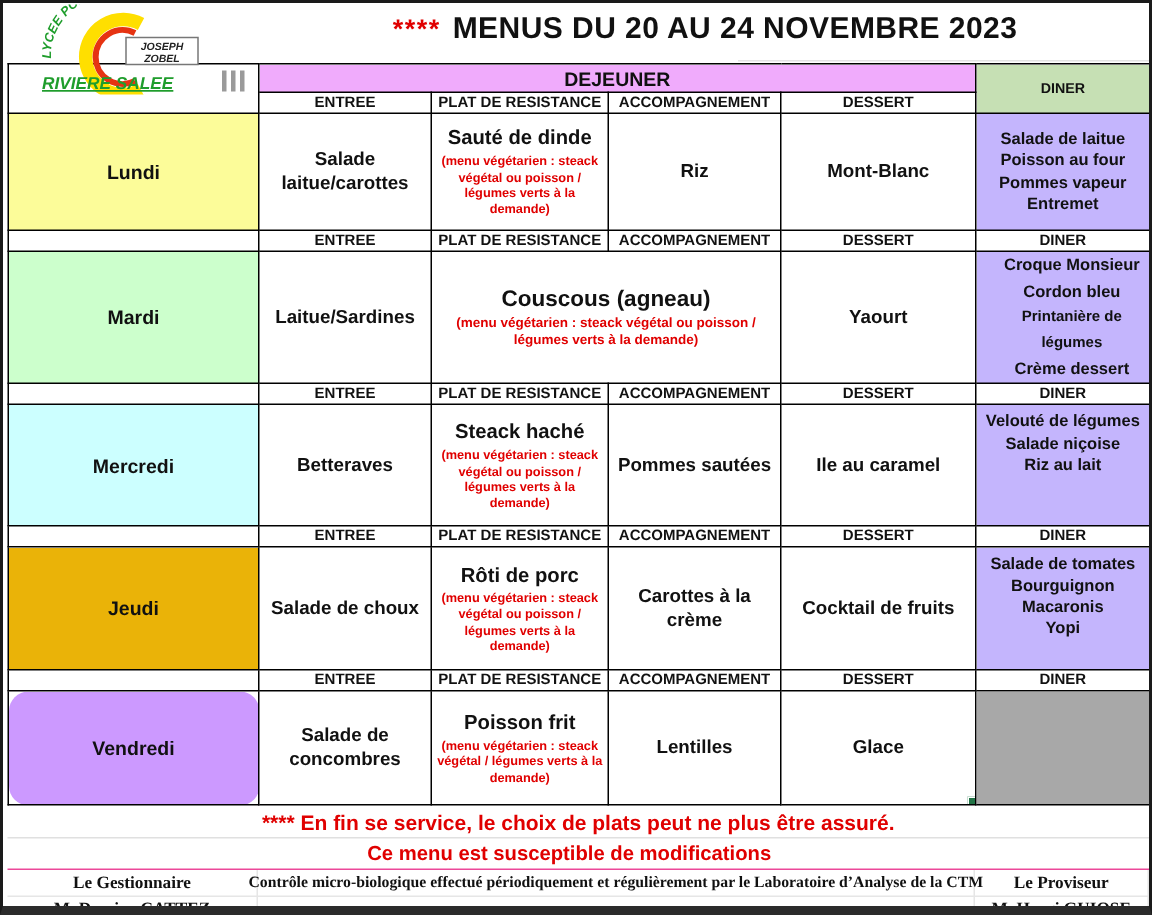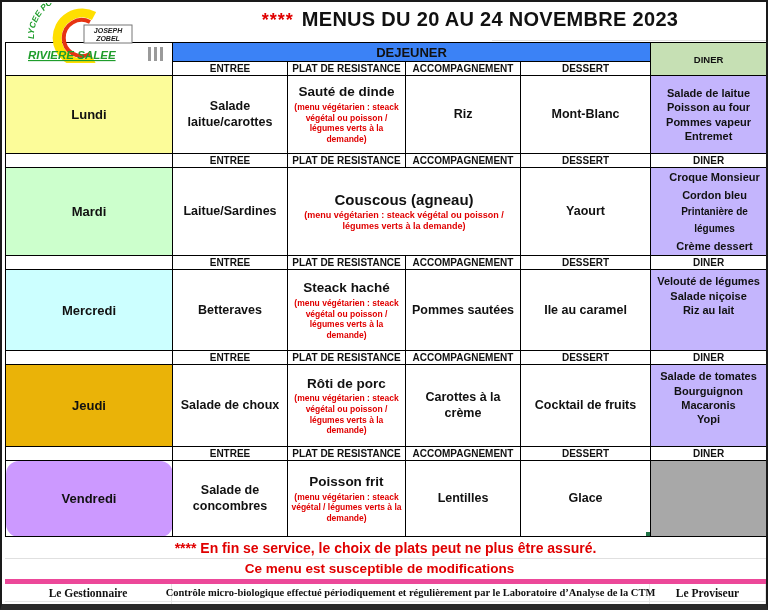--- a/index.html
+++ b/index.html
@@ -28,21 +28,21 @@
     border-collapse:collapse;table-layout:fixed;
     margin-left:3px;width:761px;
   }
   table.menu td{
     border:1px solid #000;
     text-align:center;vertical-align:middle;
     padding:0 2px;overflow:hidden;
   }
   td.tl{border:none;background:#fff;}
   td.dej{
-    background:#3b82f6;font-weight:bold;font-size:13px;height:18px;color:#111;
+    background:#f0abfc;font-weight:bold;font-size:13px;height:18px;color:#111;
   }
   td.dinh{
     background:#c6e0b4;font-weight:bold;font-size:9.5px;color:#111;
   }
   tr.r-sub td, td.sub{
     background:#fff;font-weight:bold;font-size:10px;height:13px;color:#111;
   }
   td.mid-day{background:#fff;}
   td.day{font-weight:bold;font-size:13px;color:#111;}
   td.cell{background:#fff;font-weight:bold;font-size:12.5px;color:#111;line-height:1.25;}
@@ -64,21 +64,21 @@
   }
   
   .f-note1{
     margin-left:3px;width:761px;box-sizing:border-box;
     border-bottom:1px solid #e0e0e0;
     text-align:center;font-weight:bold;font-size:14px;color:#e00000;
     padding:3px 0 2px 0;
   }
   .f-note2{
     margin-left:3px;width:761px;box-sizing:border-box;
-    border-bottom:5px solid #ec4899;
+    border-bottom:1px solid #ec4899;
     text-align:center;font-weight:bold;font-size:13.5px;color:#e00000;
     padding:2px 12px 3px 0;
   }
   .f-grid{
     margin-left:3px;width:761px;display:grid;
     grid-template-columns:167px 478px 116px;
   }
   .f-grid > div{
     border-bottom:1px solid #e6e6e6;border-right:1px solid #e6e6e6;
     display:flex;align-items:center;justify-content:center;

